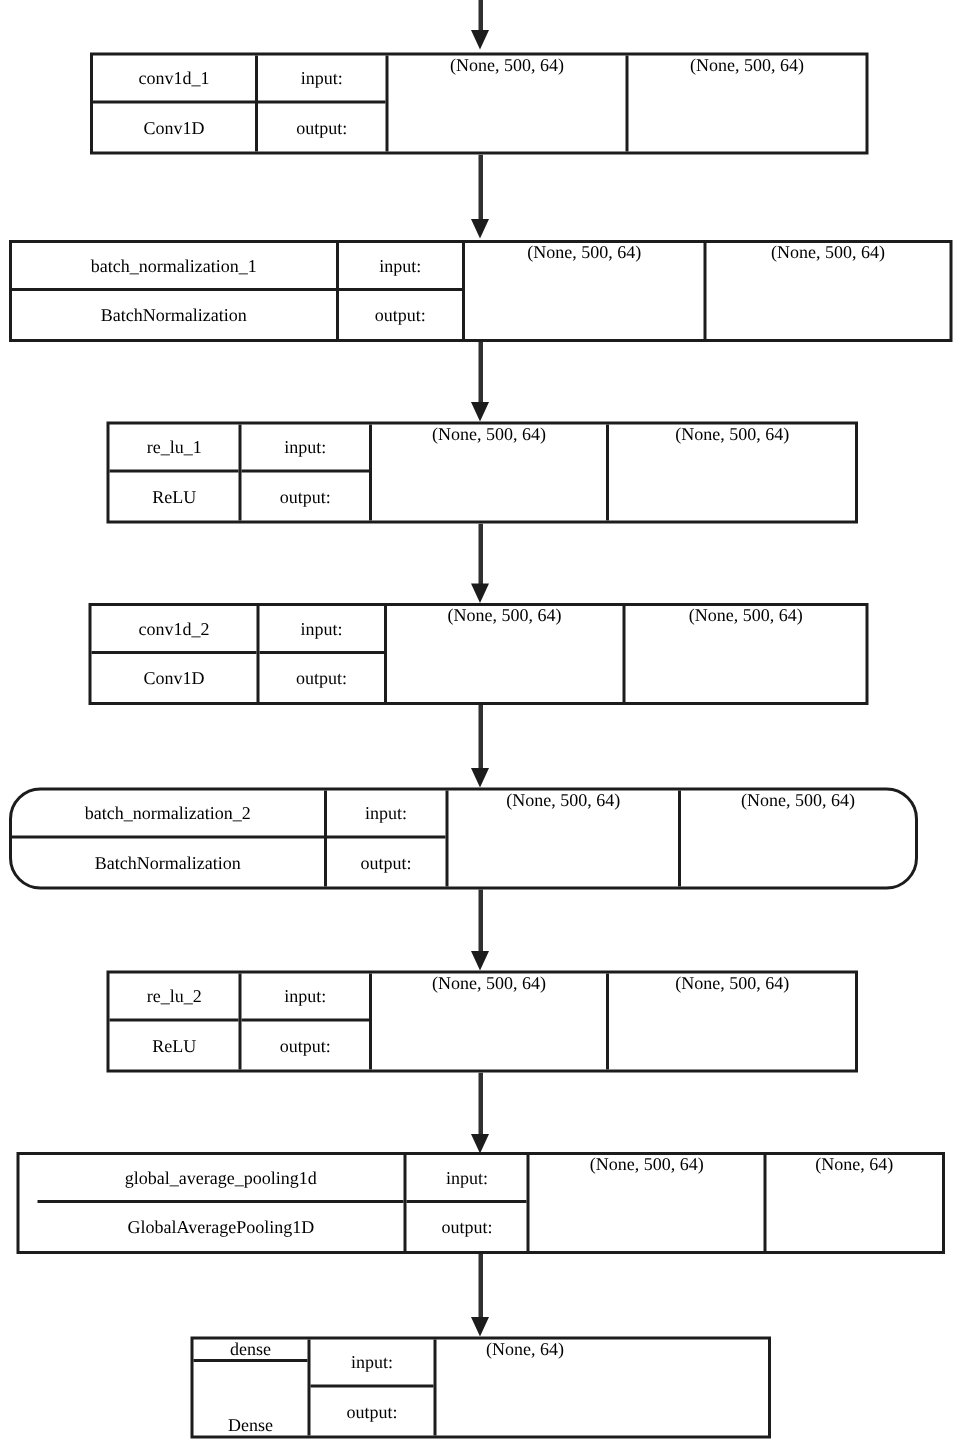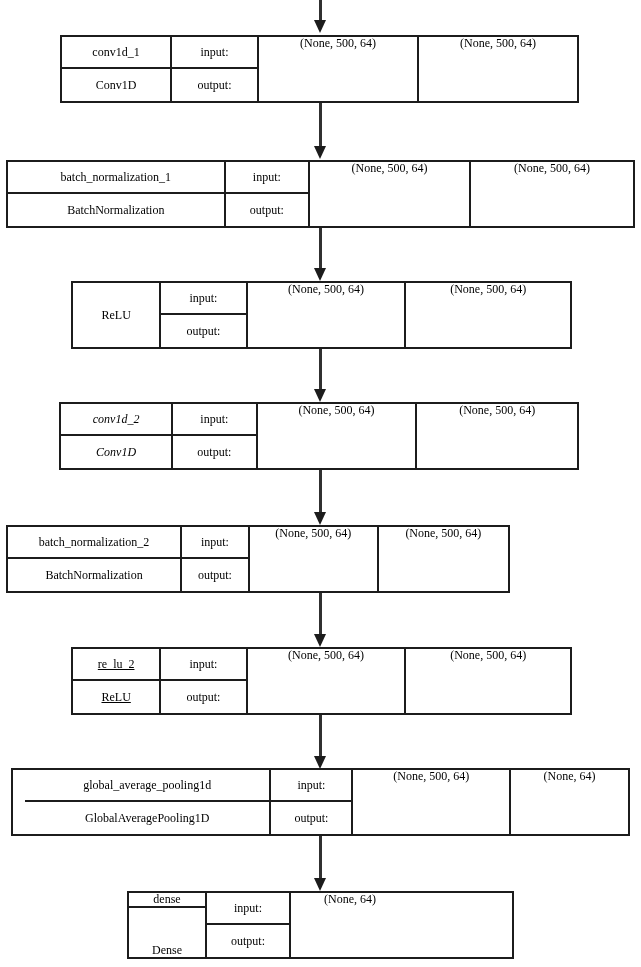--- a/index.html
+++ b/index.html
@@ -135,70 +135,71 @@
     <div class="col merged" style="width:162px;">
       <div class="cell">(None, 500, 64)</div>
     </div>
     <div class="col merged" style="width:163px;">
       <div class="cell">(None, 500, 64)</div>
     </div>
   </div>
 
   <div class="node" style="left:71px; top:281px; width:501px; height:68px;">
     <div class="col" style="width:89px;">
+      <div class="cell">re_lu_1</div>
       <div class="cell">ReLU</div>
     </div>
     <div class="col" style="width:87px;">
       <div class="cell">input:</div>
       <div class="cell">output:</div>
     </div>
     <div class="col merged" style="width:160px;">
       <div class="cell">(None, 500, 64)</div>
     </div>
     <div class="col merged" style="width:165px;">
       <div class="cell">(None, 500, 64)</div>
     </div>
   </div>
 
   <div class="node" style="left:59px; top:402px; width:520px; height:68px;">
-    <div class="col" style="width:113px;font-style:italic;">
+    <div class="col" style="width:113px;">
       <div class="cell">conv1d_2</div>
       <div class="cell">Conv1D</div>
     </div>
     <div class="col" style="width:85px;">
       <div class="cell">input:</div>
       <div class="cell">output:</div>
     </div>
     <div class="col merged" style="width:161px;">
       <div class="cell">(None, 500, 64)</div>
     </div>
     <div class="col merged" style="width:161px;">
       <div class="cell">(None, 500, 64)</div>
     </div>
   </div>
 
-  <div class="node" style="left:6px; top:525px; width:504px; height:68px;">
+  <div class="node" style="left:6px; top:525px; width:606px; height:68px;border-radius:21px;">
     <div class="col" style="width:219px;">
       <div class="cell">batch_normalization_2</div>
       <div class="cell">BatchNormalization</div>
     </div>
     <div class="col" style="width:85px;">
       <div class="cell">input:</div>
       <div class="cell">output:</div>
     </div>
     <div class="col merged" style="width:162px;">
       <div class="cell">(None, 500, 64)</div>
     </div>
     <div class="col merged" style="width:163px;">
       <div class="cell">(None, 500, 64)</div>
     </div>
   </div>
 
   <div class="node" style="left:71px; top:647px; width:501px; height:68px;">
-    <div class="col" style="width:89px;text-decoration:underline;">
+    <div class="col" style="width:89px;">
       <div class="cell">re_lu_2</div>
       <div class="cell">ReLU</div>
     </div>
     <div class="col" style="width:87px;">
       <div class="cell">input:</div>
       <div class="cell">output:</div>
     </div>
     <div class="col merged" style="width:160px;">
       <div class="cell">(None, 500, 64)</div>
     </div>

